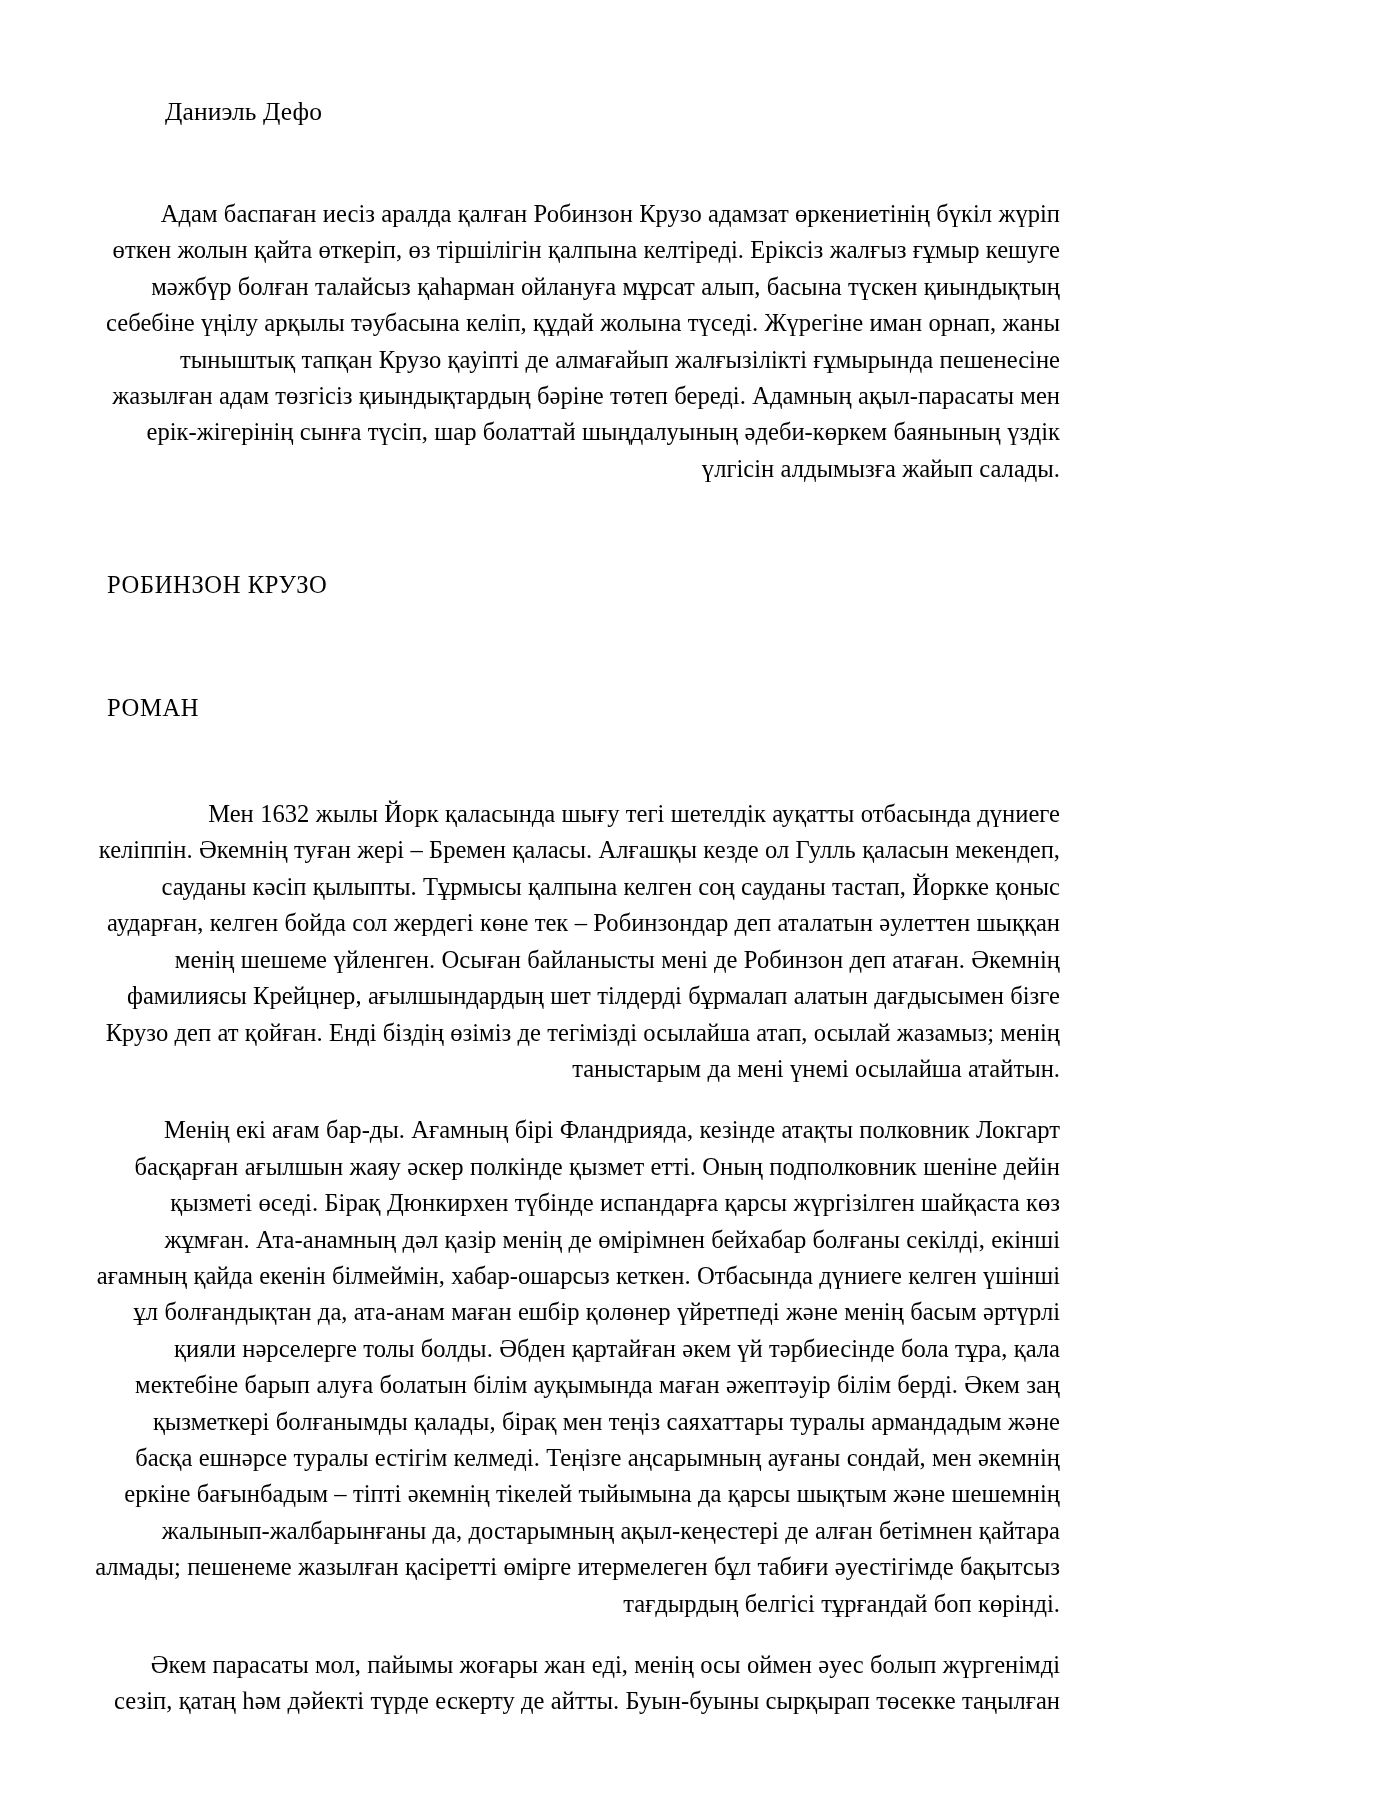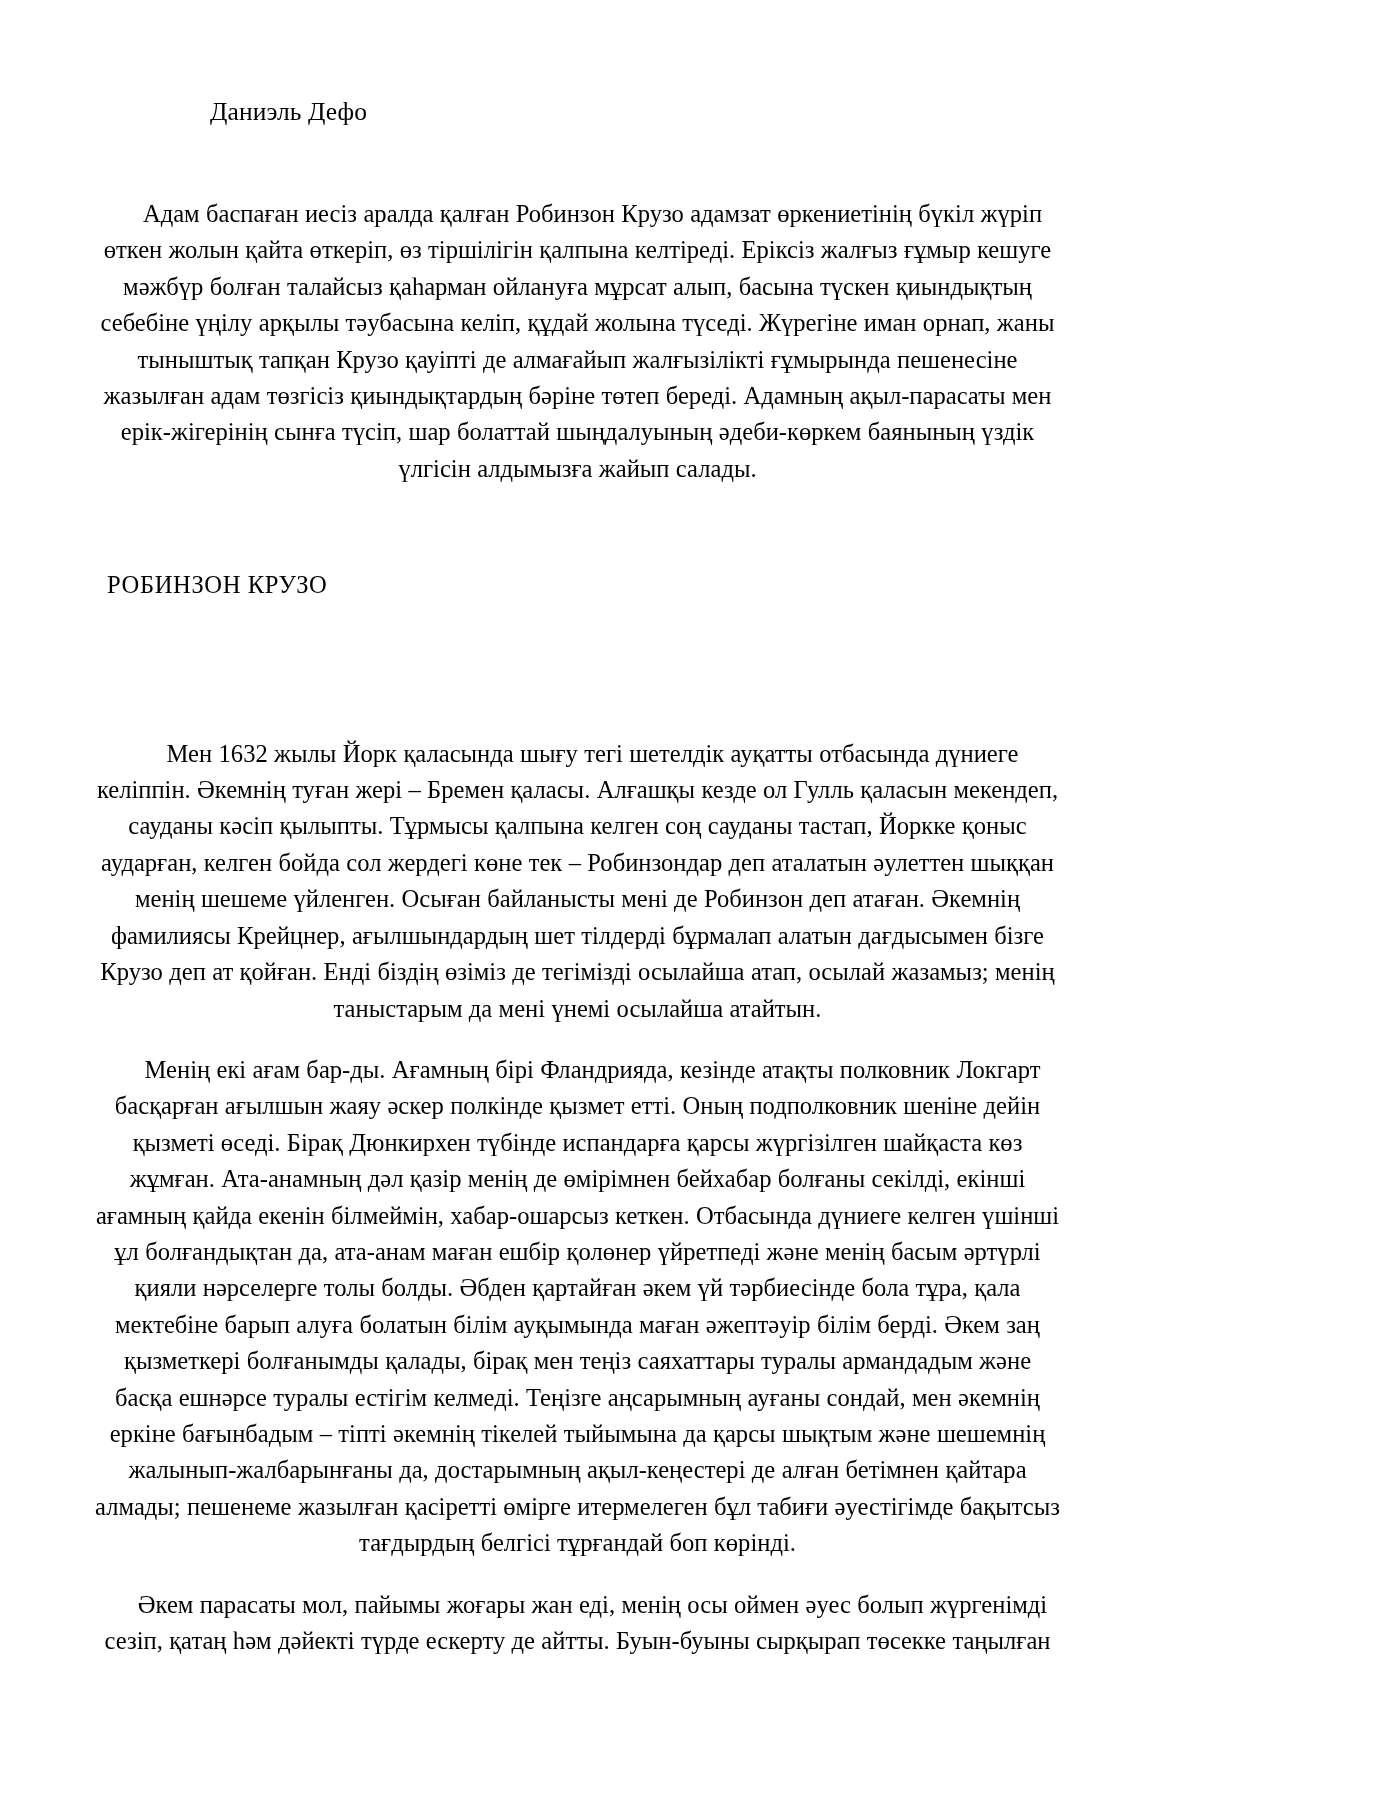--- a/index.html
+++ b/index.html
@@ -27,36 +27,35 @@
 
   
   .author-line {
     position: absolute;
     left: 165px;
     top: 97px;
     font-size: 25.5px;
     line-height: 1.2;
     letter-spacing: 0.1px;
     white-space: nowrap;
-    margin-left: 45px;
   }
 
   
   .content {
     position: absolute;
     left: 95px;
     top: 196px;
     width: 965px;
   }
 
   p.para {
     margin: 0;
     font-size: 24.6px;
     line-height: 36.4px;
-    text-align: center;
+    text-align: right;
     letter-spacing: 0px;
     word-spacing: 0.2px;
     hyphens: none;
   }
 
   p.para.indented {
     text-indent: 30px;
   }
 
   
@@ -84,20 +83,21 @@
   <div class="content">
 
     <p class="para indented">Адам баспаған иесіз аралда қалған Робинзон Крузо адамзат өркениетінің бүкіл жүріп өткен жолын қайта өткеріп, өз тіршілігін қалпына келтіреді. Еріксіз жалғыз ғұмыр кешуге мәжбүр болған талайсыз қаһарман ойлануға мұрсат алып, басына түскен қиындықтың себебіне үңілу арқылы тәубасына келіп, құдай жолына түседі. Жүрегіне иман орнап, жаны тыныштық тапқан Крузо қауіпті де алмағайып жалғызілікті ғұмырында пешенесіне жазылған адам төзгісіз қиындықтардың бәріне төтеп береді. Адамның ақыл-парасаты мен ерік-жігерінің сынға түсіп, шар болаттай шыңдалуының әдеби-көркем баянының үздік үлгісін алдымызға жайып салады.</p>
 
     <div class="gap-after-synopsis"></div>
 
     <h1 class="section-heading">РОБИНЗОН КРУЗО</h1>
 
     <div class="gap-after-h1"></div>
 
+    <h2 class="section-heading">РОМАН</h2>
 
     <div class="gap-after-h2"></div>
 
     <p class="para indented">Мен 1632 жылы Йорк қаласында шығу тегі шетелдік ауқатты отбасында дүниеге келіппін. Әкемнің туған жері – Бремен қаласы. Алғашқы кезде ол Гулль қаласын мекендеп, сауданы кәсіп қылыпты. Тұрмысы қалпына келген соң сауданы тастап, Йоркке қоныс аударған, келген бойда сол жердегі көне тек – Робинзондар деп аталатын әулеттен шыққан менің шешеме үйленген. Осыған байланысты мені де Робинзон деп атаған. Әкемнің фамилиясы Крейцнер, ағылшындардың шет тілдерді бұрмалап алатын дағдысымен бізге Крузо деп ат қойған. Енді біздің өзіміз де тегімізді осылайша атап, осылай жазамыз; менің таныстарым да мені үнемі осылайша атайтын.</p>
 
     <div class="gap-between-paras"></div>
 
     <p class="para indented">Менің екі ағам бар-ды. Ағамның бірі Фландрияда, кезінде атақты полковник Локгарт басқарған ағылшын жаяу әскер полкінде қызмет етті. Оның подполковник шеніне дейін қызметі өседі. Бірақ Дюнкирхен түбінде испандарға қарсы жүргізілген шайқаста көз жұмған. Ата-анамның дәл қазір менің де өмірімнен бейхабар болғаны секілді, екінші ағамның қайда екенін білмеймін, хабар-ошарсыз кеткен. Отбасында дүниеге келген үшінші ұл болғандықтан да, ата-анам маған ешбір қолөнер үйретпеді және менің басым әртүрлі қияли нәрселерге толы болды. Әбден қартайған әкем үй тәрбиесінде бола тұра, қала мектебіне барып алуға болатын білім ауқымында маған әжептәуір білім берді. Әкем заң қызметкері болғанымды қалады, бірақ мен теңіз саяхаттары туралы армандадым және басқа ешнәрсе туралы естігім келмеді. Теңізге аңсарымның ауғаны сондай, мен әкемнің еркіне бағынбадым – тіпті әкемнің тікелей тыйымына да қарсы шықтым және шешемнің жалынып-жалбарынғаны да, достарымның ақыл-кеңестері де алған бетімнен қайтара алмады; пешенеме жазылған қасіретті өмірге итермелеген бұл табиғи әуестігімде бақытсыз тағдырдың белгісі тұрғандай боп көрінді.</p>
 
     <div class="gap-between-paras"></div>

